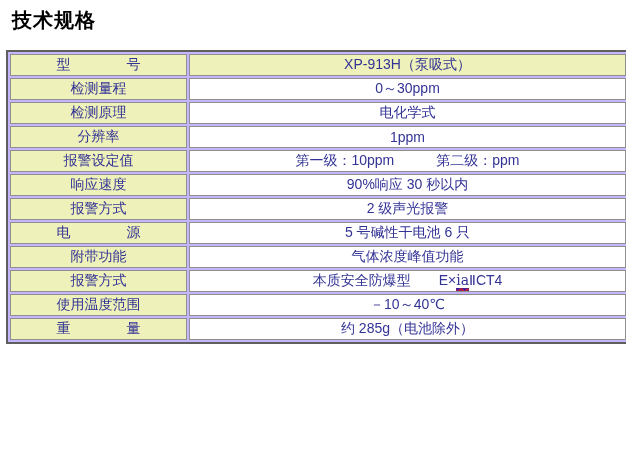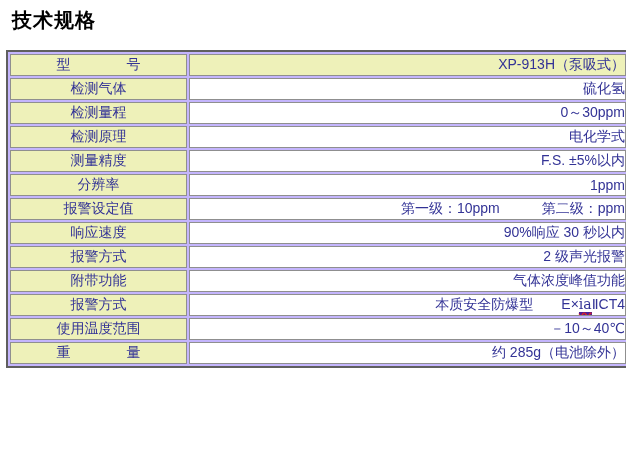--- a/index.html
+++ b/index.html
@@ -29,21 +29,21 @@
     overflow:hidden;
     white-space:nowrap;
   }
   td.label-cell{
     width:175px;
     background:#eef1b9;
     text-align:center;
   }
   td.value-cell{
     background:#ffffff;
-    text-align:right;
+    text-align:center;
     padding-left:6px;
   }
   td.value-cell.hl{background:#eef1b9;}
   .misspell{
     font-family:"DejaVu Serif","Liberation Serif",serif;
     border-bottom:4px solid #4c1d95;
     text-decoration:underline wavy #dd2222;
     text-decoration-skip-ink:none;
     text-underline-offset:3px;
     margin-top:20px;
@@ -54,50 +54,46 @@
 
 <div class="page-title">技术规格</div>
 
 <table class="spec">
   <tbody>
     <tr>
       <td class="label-cell">型　　　　号</td>
       <td class="value-cell hl">XP-913H（泵吸式）</td>
     </tr>
     <tr>
-      <td class="label-cell">检测气体</td>
-      <td class="value-cell">硫化氢</td>
-    </tr>
-    <tr>
       <td class="label-cell">检测量程</td>
       <td class="value-cell">0～30ppm</td>
     </tr>
     <tr>
       <td class="label-cell">检测原理</td>
       <td class="value-cell">电化学式</td>
-    </tr>
-    <tr>
-      <td class="label-cell">测量精度</td>
-      <td class="value-cell">F.S. ±5%以内</td>
     </tr>
     <tr>
       <td class="label-cell">分辨率</td>
       <td class="value-cell">1ppm</td>
     </tr>
     <tr>
       <td class="label-cell">报警设定值</td>
       <td class="value-cell">第一级：10ppm　　　第二级：ppm</td>
     </tr>
     <tr>
       <td class="label-cell">响应速度</td>
       <td class="value-cell">90%响应 30 秒以内</td>
     </tr>
     <tr>
       <td class="label-cell">报警方式</td>
       <td class="value-cell">2 级声光报警</td>
+    </tr>
+    <tr>
+      <td class="label-cell">电　　　　源</td>
+      <td class="value-cell">5 号碱性干电池 6 只</td>
     </tr>
     <tr>
       <td class="label-cell">附带功能</td>
       <td class="value-cell">气体浓度峰值功能</td>
     </tr>
     <tr>
       <td class="label-cell">报警方式</td>
       <td class="value-cell"><span>本质安全防爆型　　E×</span><span class="misspell">ia</span><span>ⅡCT4</span></td>
     </tr>
     <tr>

